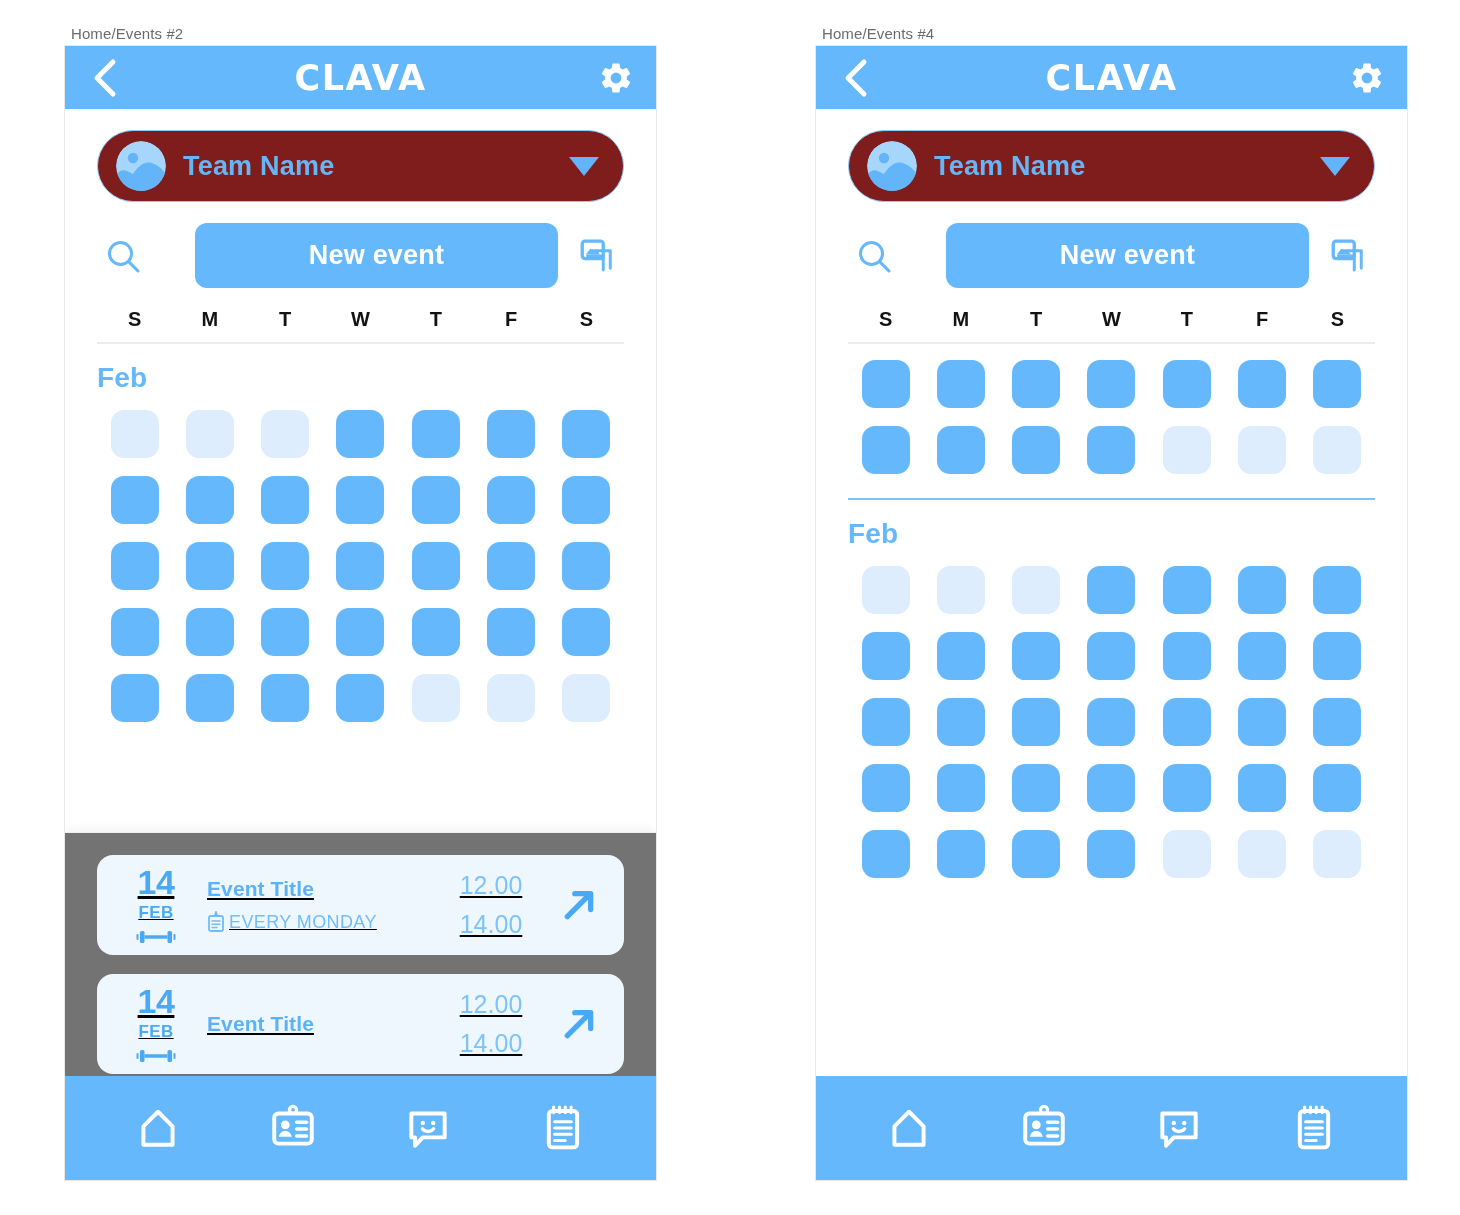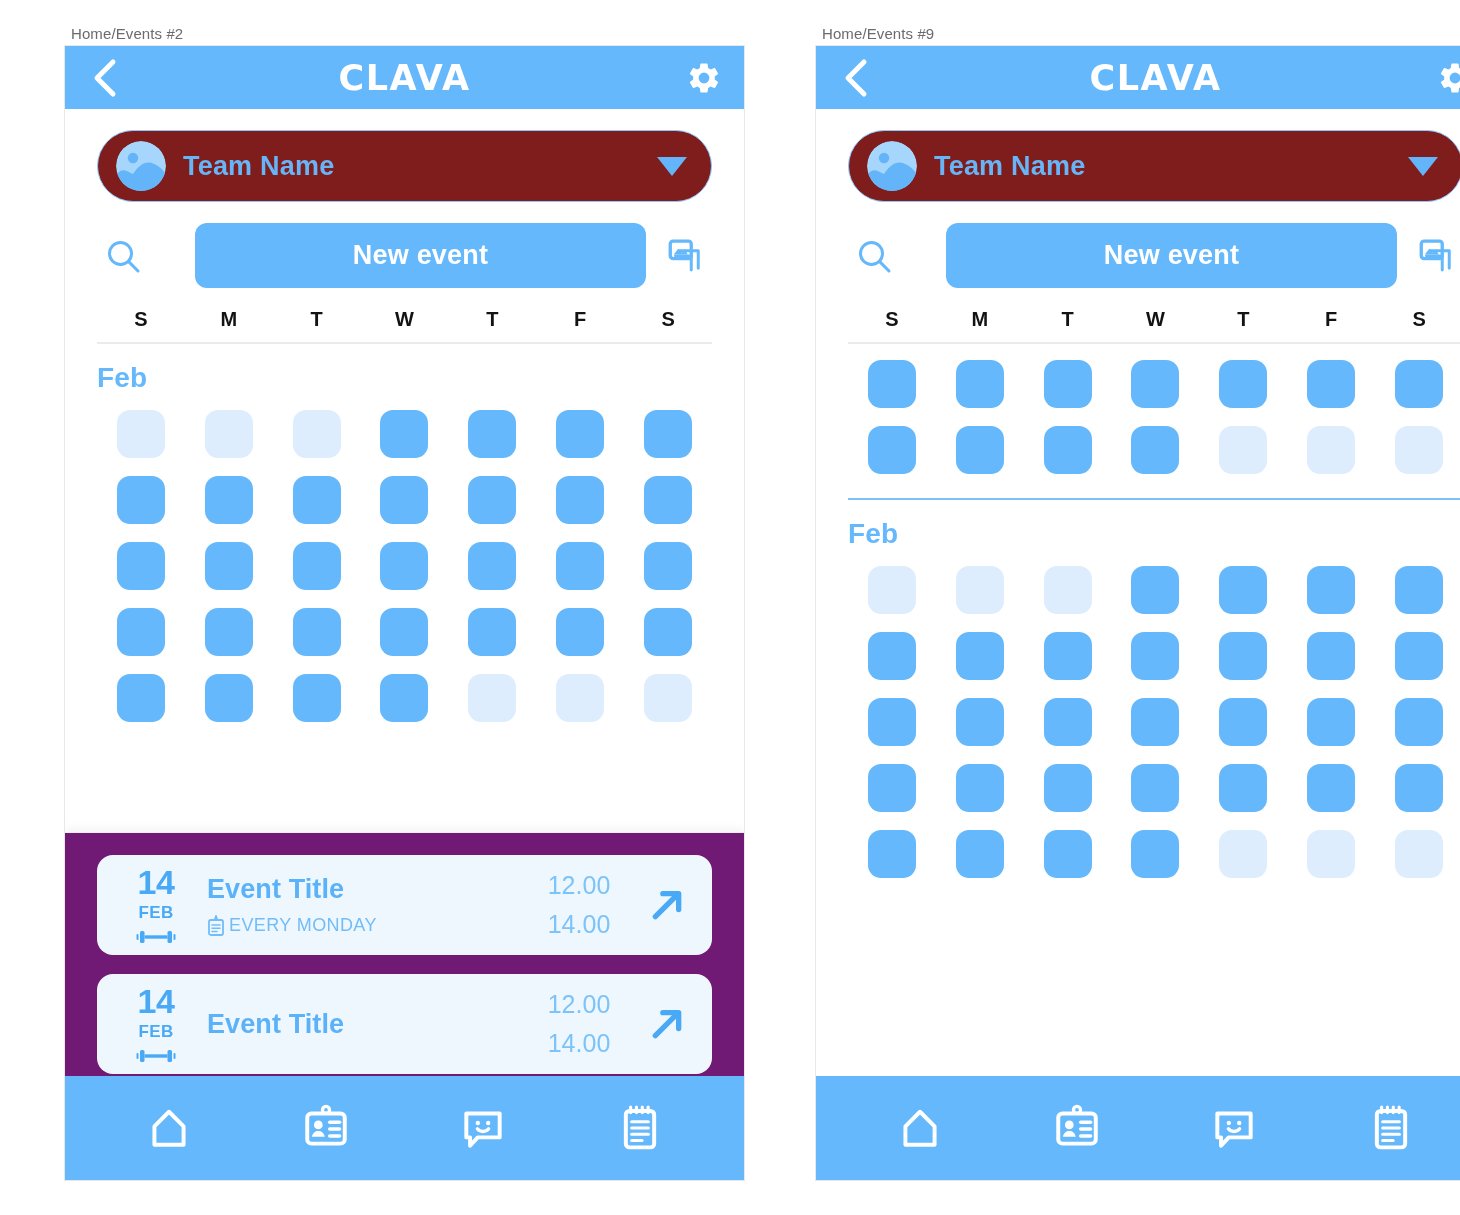--- a/index.html
+++ b/index.html
@@ -14,21 +14,21 @@
   .canvas {
     position: relative;
     width: 1460px;
     height: 1215px;
     background: #ffffff;
   }
 
   
   .screen {
     position: absolute;
-    width: 681px;
+    width: 593px;
     height: 1136px;
     background: #ffffff;
     border: 1px solid #e8e8e8;
     overflow: hidden;
   }
   .screen.one { left: 64px;  top: 45px; }
   .screen.two { left: 815px; top: 45px; }
 
   .screen-caption {
     position: absolute;
@@ -186,24 +186,25 @@
     cursor: pointer;
   }
   .cal-cell.faded { background: #ddedfd; }
 
   
   .list-sheet {
     position: absolute;
     left: 0; right: 0;
     bottom: 104px;
     top: 786px;
-    background: #701a75;
+    background: #737373;
     border-top: 1px solid #efefef;
     box-shadow: 0 -4px 8px rgba(0,0,0,0.045);
     padding: 22px 32px 0 32px;
+    text-decoration: underline;
   }
 
   
   .event-card {
     background: #eef7fe;
     border-radius: 16px;
     height: 100px;
     display: flex;
     align-items: center;
     padding: 0 22px 0 22px;
@@ -233,21 +234,21 @@
     margin-top: 7px;
     display: flex;
     justify-content: center;
   }
   .ev-body {
     flex: 1 1 auto;
     padding-left: 14px;
   }
   .ev-title {
     color: #5bb2f8;
-    font-size: 27px;
+    font-size: 21px;
     font-weight: 700;
     letter-spacing: .1px;
   }
   .ev-repeat {
     display: flex;
     align-items: center;
     gap: 4px;
     margin-top: 10px;
   }
   .ev-repeat-text {
@@ -499,21 +500,21 @@
           <rect x="5.2" y="3.8" width="13.6" height="17.5" rx="1.8" fill="none" stroke="#ffffff" stroke-width="1.9"></rect>
           <line x1="8" y1="9" x2="16" y2="9" stroke="#ffffff" stroke-width="1.5" stroke-linecap="round"></line>
           <line x1="8" y1="12" x2="16" y2="12" stroke="#ffffff" stroke-width="1.5" stroke-linecap="round"></line>
           <line x1="8" y1="15" x2="16" y2="15" stroke="#ffffff" stroke-width="1.5" stroke-linecap="round"></line>
           <line x1="8" y1="18" x2="13" y2="18" stroke="#ffffff" stroke-width="1.5" stroke-linecap="round"></line>
         </svg>
       </div>
     </div>
   </div>
 
-  <div class="screen-caption two">Home/Events #9</div>
+  <div class="screen-caption two">Home/Events #4</div>
   <div class="screen two">
 
     <div class="appbar">
       <div class="back-btn">
         <svg width="26" height="40" viewBox="0 0 26 40">
           <path d="M22 4 L6 20 L22 36" fill="none" stroke="#ffffff" stroke-width="5" stroke-linecap="round" stroke-linejoin="round"></path>
         </svg>
       </div>
       <div class="brand">CLAVA</div>
       <div class="gear-btn">

